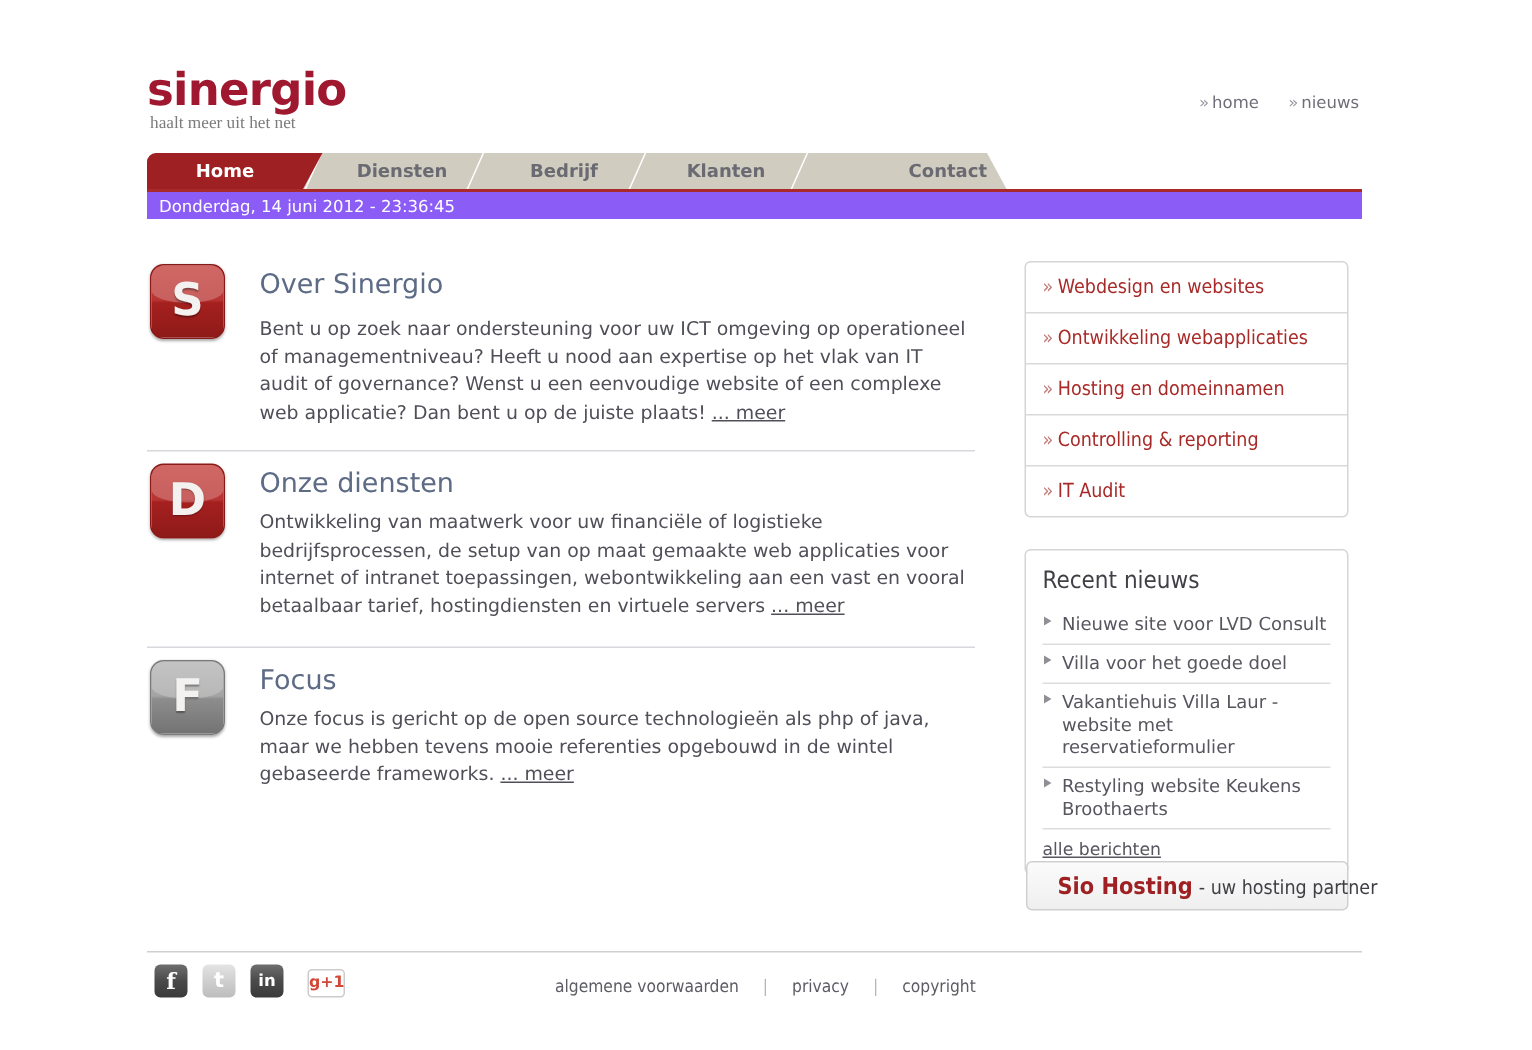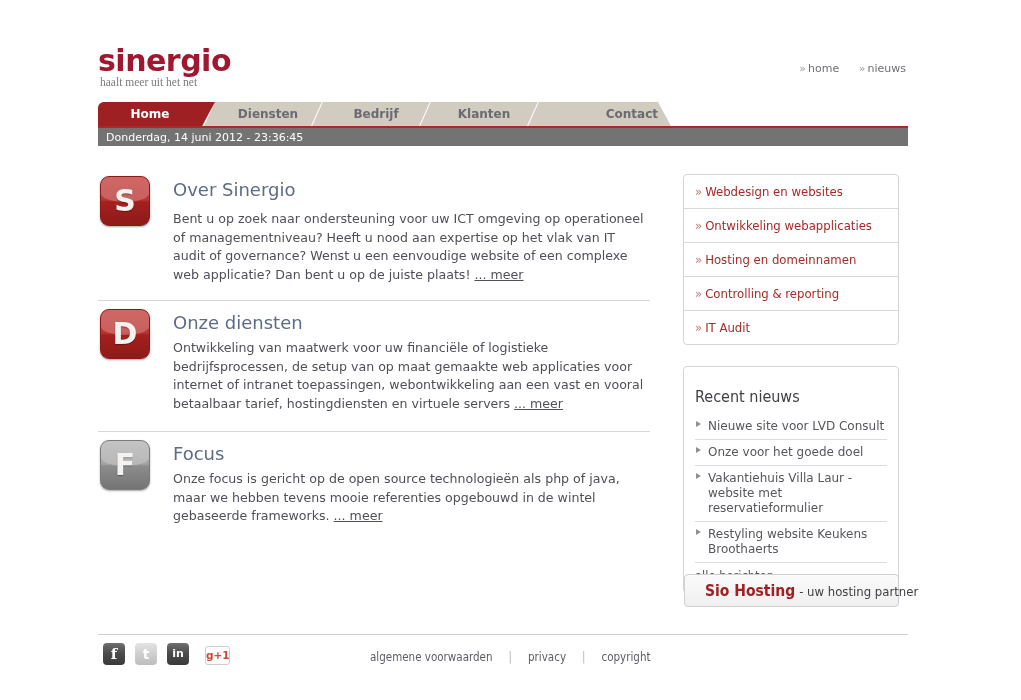--- a/index.html
+++ b/index.html
@@ -138,21 +138,21 @@
     transform-origin: center;
   }
 
   
   .datebar {
     position: absolute;
     left: 98px;
     top: 88px;
     width: 810px;
     height: 20px;
-    background: #737373;
+    background: #8b5cf6;
     border-top: 2px solid #a82a2a;
     box-sizing: border-box;
   }
   .datebar span {
     position: absolute;
     left: 8px;
     top: 3px;
     font-size: 11px;
     color: #ffffff;
     font-family: "DejaVu Sans", sans-serif;
@@ -266,21 +266,21 @@
 
   .newsbox {
     position: absolute;
     left: 683px;
     top: 328px;
     width: 216px;
     border: 1px solid #d5d5d5;
     border-radius: 4px;
     background: #ffffff;
     box-sizing: border-box;
-    padding: 20px 11px 8px 11px;
+    padding: 10px 11px 8px 11px;
   }
   .newstitle {
     font-size: 16px;
     color: #3f3f46;
     font-family: "DejaVu Sans Condensed", "DejaVu Sans", sans-serif;
     margin-bottom: 8px;
   }
   .newsitem {
     position: relative;
     border-bottom: 1px solid #dddddd;
@@ -518,21 +518,21 @@
   </div>
 
   <div class="newsbox">
     <div class="newstitle">Recent nieuws</div>
     <div class="newsitem">
       <span class="tri"></span>
       <span>Nieuwe site voor LVD Consult</span>
     </div>
     <div class="newsitem">
       <span class="tri"></span>
-      <span>Onze voor het goede doel</span>
+      <span>Villa voor het goede doel</span>
     </div>
     <div class="newsitem">
       <span class="tri"></span>
       <span>Vakantiehuis Villa Laur - website met reservatieformulier</span>
     </div>
     <div class="newsitem">
       <span class="tri"></span>
       <span>Restyling website Keukens Broothaerts</span>
     </div>
     <a class="allnews" href="#">alle berichten</a>

